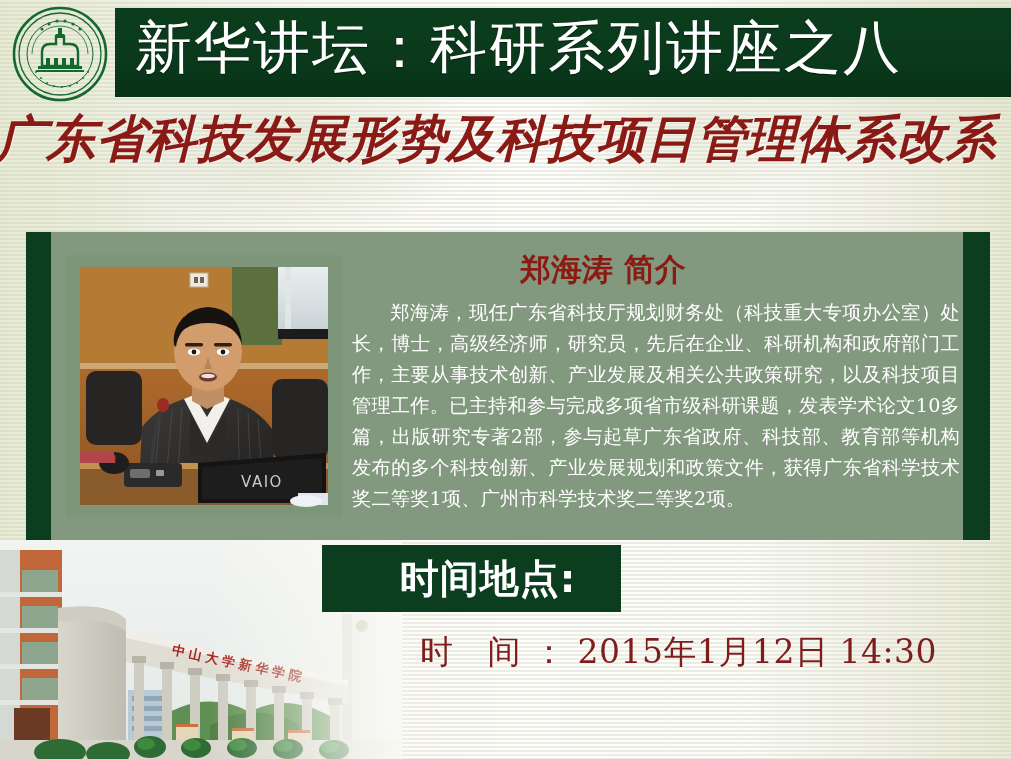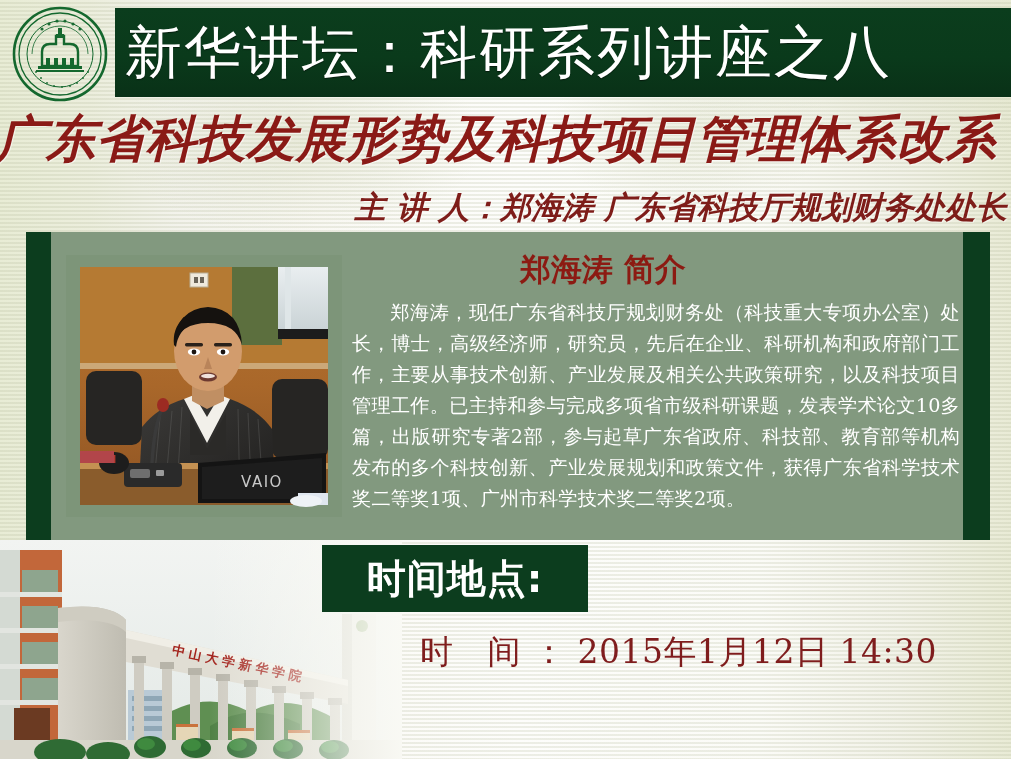--- a/index.html
+++ b/index.html
@@ -54,26 +54,26 @@
     position: absolute;
     left: 115px; top: 8px;
     width: 896px; height: 89px;
     background: linear-gradient(180deg, #0b3d1d 0%, #0a3a1b 55%, #093117 100%);
     display: flex;
     align-items: center;
     overflow: hidden;
   }
   .title-bar .title-text {
     color: #ffffff;
-    font-family: Liberation Sans, sans-serif;
+    font-family: Liberation Mono, monospace;
     font-size: 57px;
     line-height: 1;
     letter-spacing: 2px;
     white-space: nowrap;
-    padding-left: 10px;
+    padding-left: 20px;
     text-shadow: 0 1px 1px rgba(0,0,0,0.5);
   }
 
   .logo {
     position: absolute;
     left: 12px; top: 6px;
     width: 96px; height: 96px;
     border-radius: 50%;
   }
   .logo svg { display: block; }
@@ -185,20 +185,21 @@
 
   
   .tp-banner {
     position: absolute;
     left: 322px; top: 545px;
     width: 266px; height: 67px;
     background: #0c3d1e;
     display: flex;
     align-items: center;
     justify-content: center;
+    padding-left: 33px;
   }
   .tp-banner .tp-label {
     color: #ffffff;
     font-family: "DejaVu Sans", sans-serif;
     font-weight: bold;
     font-size: 39px;
     line-height: 1;
     letter-spacing: 1px;
     white-space: nowrap;
   }
@@ -265,21 +266,20 @@
         <circle cx="76" cy="66" r="1"></circle>
       </g>
     </svg>
   </div>
 
   <div class="title-bar">
     <div class="title-text">新华讲坛：科研系列讲座之八</div>
   </div>
 
   <div class="subtitle">广东省科技发展形势及科技项目管理体系改系</div>
-  <div class="presenter">主 讲 人：郑海涛 广东省科技厅规划财务处处长</div>
 
   <div class="bio-leftbar"></div>
   <div class="bio-panel"></div>
   <div class="bio-rightbar"></div>
 
   <div class="photo-frame">
     <div class="photo">
       <svg width="276" height="262" viewBox="0 0 276 262">
         <defs>
           <linearGradient id="wood" x1="0" y1="0" x2="0" y2="1">

